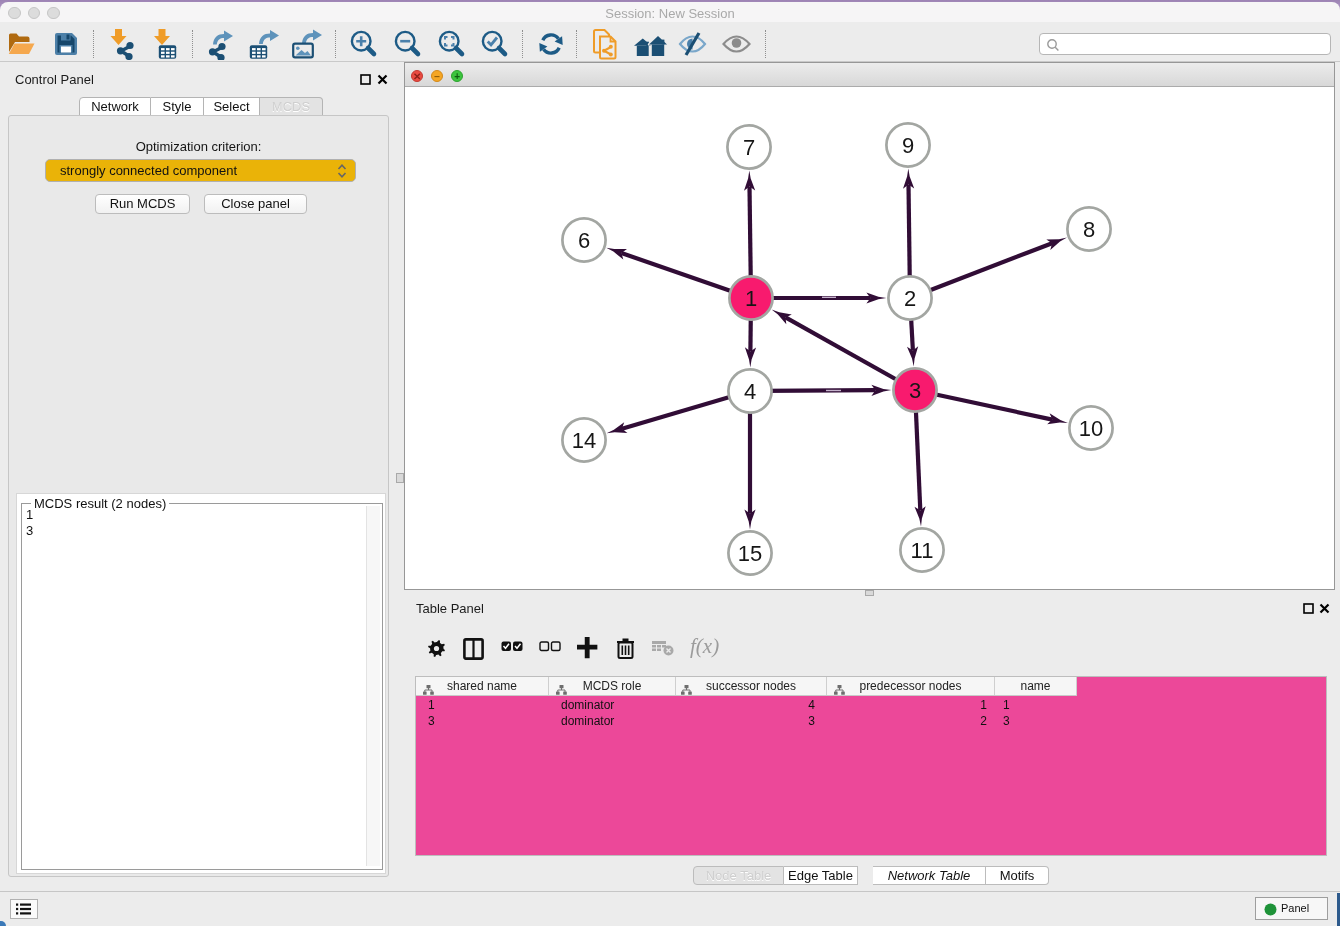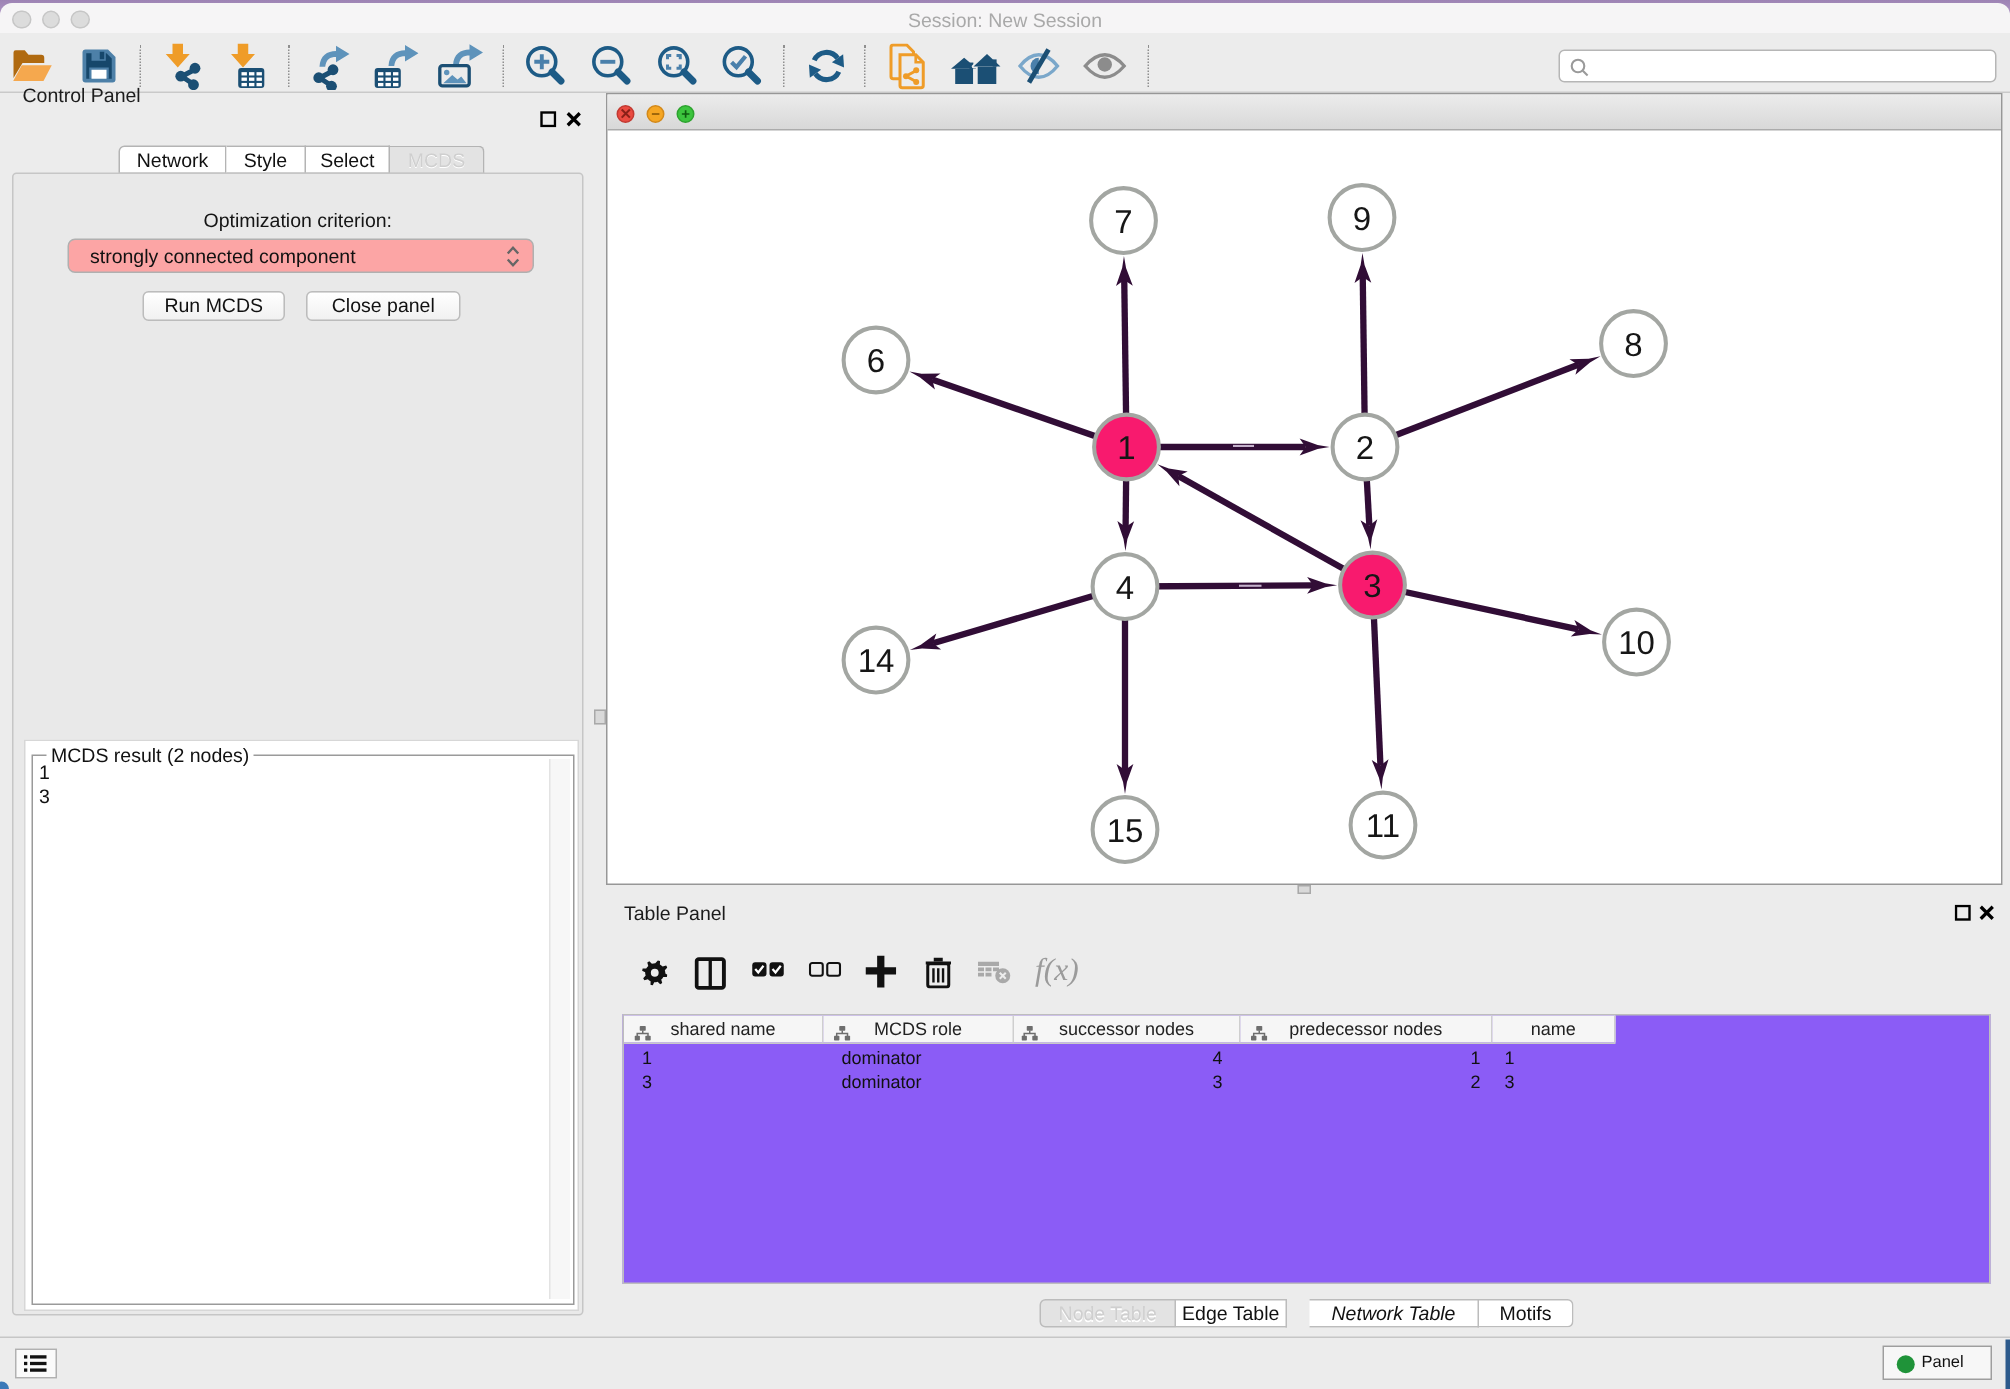--- a/index.html
+++ b/index.html
@@ -14,42 +14,42 @@
   #title-main { width:100%; text-align:center; top:6px; font-size:13px; color:#a9a9a9; }
 
   
   #toolbar { left:0; top:22.5px; width:1340px; height:39.5px; background:#ececec; border-bottom:1px solid #c9c9c9; }
   .tsep { top:7px; height:28px; width:1px; border-left:1px dotted #8f8f8f; }
 
   
   #search { left:1039px; top:10px; width:292px; height:22px; background:#fff; border:1px solid #b6b6b6; border-radius:4px; }
 
   
-  #cp-title { left:15px; top:56px; font-size:13px; color:#1c1c1c; }
+  #cp-title { left:15px; top:72px; font-size:13px; color:#1c1c1c; }
   .tab { top:97px; height:19px; border:1px solid #b4b4b4; background:#fff; font-size:13px; color:#111; text-align:center; line-height:18px; }
   #tabpanel { left:8px; top:115px; width:381px; height:762px; border:1px solid #c6c6c6; border-radius:3px; background:#e9e9e9;padding-left:20px; }
   #opt-label { left:0; top:23px; width:100%; text-align:center; font-size:13px; color:#151515; }
-  #opt-select { left:36px; top:43px; width:311px; height:23px; background:#fca5a5; border:1px solid #b0b0b0; border-radius:5px; font-size:13px; color:#111; line-height:21px; padding-left:14px; }
+  #opt-select { left:36px; top:43px; width:311px; height:23px; background:#eab308; border:1px solid #b0b0b0; border-radius:5px; font-size:13px; color:#111; line-height:21px; padding-left:14px; }
   .btn { top:78px; height:20px; background:linear-gradient(#ffffff,#f1f1f1); border:1px solid #bcbcbc; border-radius:4px; font-size:13px; color:#111; text-align:center; line-height:18px; }
   #mcds-box { left:7px; top:377px; width:370px; height:381px; background:#fff; border:1px solid #d7d7d7; }
   #mcds-field { left:4px; top:9px; width:362px; height:367px; border:1px solid #9a9a9a; }
   #mcds-label { left:9px; top:-8px; background:#fff; padding:0 3px; font-size:13px; color:#111; }
 
   
   .grip { background:#d9d9d9; border:1px solid #a9a9a9; }
 
   
   #canvas { left:404px; top:62px; width:931px; height:528px; border:1px solid #979797; background:#fff; }
   #canvas-titlebar { left:0; top:0; width:929px; height:24px; background:linear-gradient(#ececec,#d8d8d8); border-bottom:1px solid #ababab; }
   .cl { width:12.3px; height:12.3px; border-radius:50%; top:7px; font-size:10px; line-height:12px; text-align:center; font-weight:bold; }
   #canvas-title { width:100%; text-align:center; top:6px; font-size:12px; font-weight:bold; color:#333; }
 
   
   #tp-title { left:416px; top:601px; font-size:13px; color:#1c1c1c; }
-  #table { left:415px; top:676px; width:912px; height:180px; background:#8b5cf6; border:1px solid #bdbdbd; }
+  #table { left:415px; top:676px; width:912px; height:180px; background:#ec4899; border:1px solid #bdbdbd; }
   .th { top:0; height:18px; background:#f6f6f6; border-right:1px solid #cfcfcf; font-size:12px; color:#222; text-align:center; line-height:18px; }
   #thead-line { left:0; top:18px; width:661px; height:1px; background:#c9c9c9; }
   .td { font-size:12px; color:#111; }
   .btab { top:866px; height:19px; border:1px solid #bcbcbc; background:#fff; font-size:13px; color:#111; text-align:center; line-height:18px; }
 
   
   #statusbar { left:0; top:891px; width:1340px; height:35px; background:#ececec; border-top:1px solid #c6c6c6; }
   #memory { left:1255px; top:897px; width:73px; height:23px; background:#f7f7f7; border:1px solid #9e9e9e; font-size:11px; color:#111; }
   #listbtn { left:10px; top:899px; width:28px; height:20px; background:#fafafa; border:1px solid #b1b1b1; }
   .etched { color:#cfcfcf; text-shadow:0 1px 0 #ffffff; }

